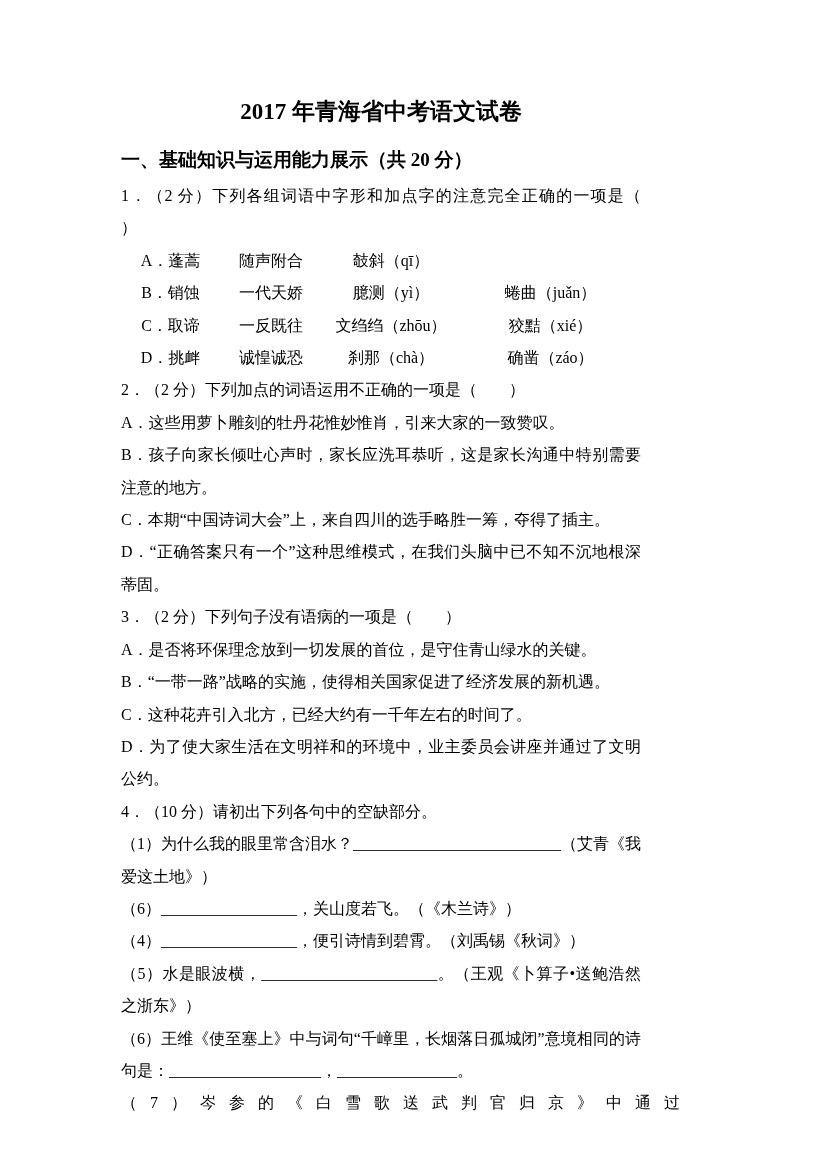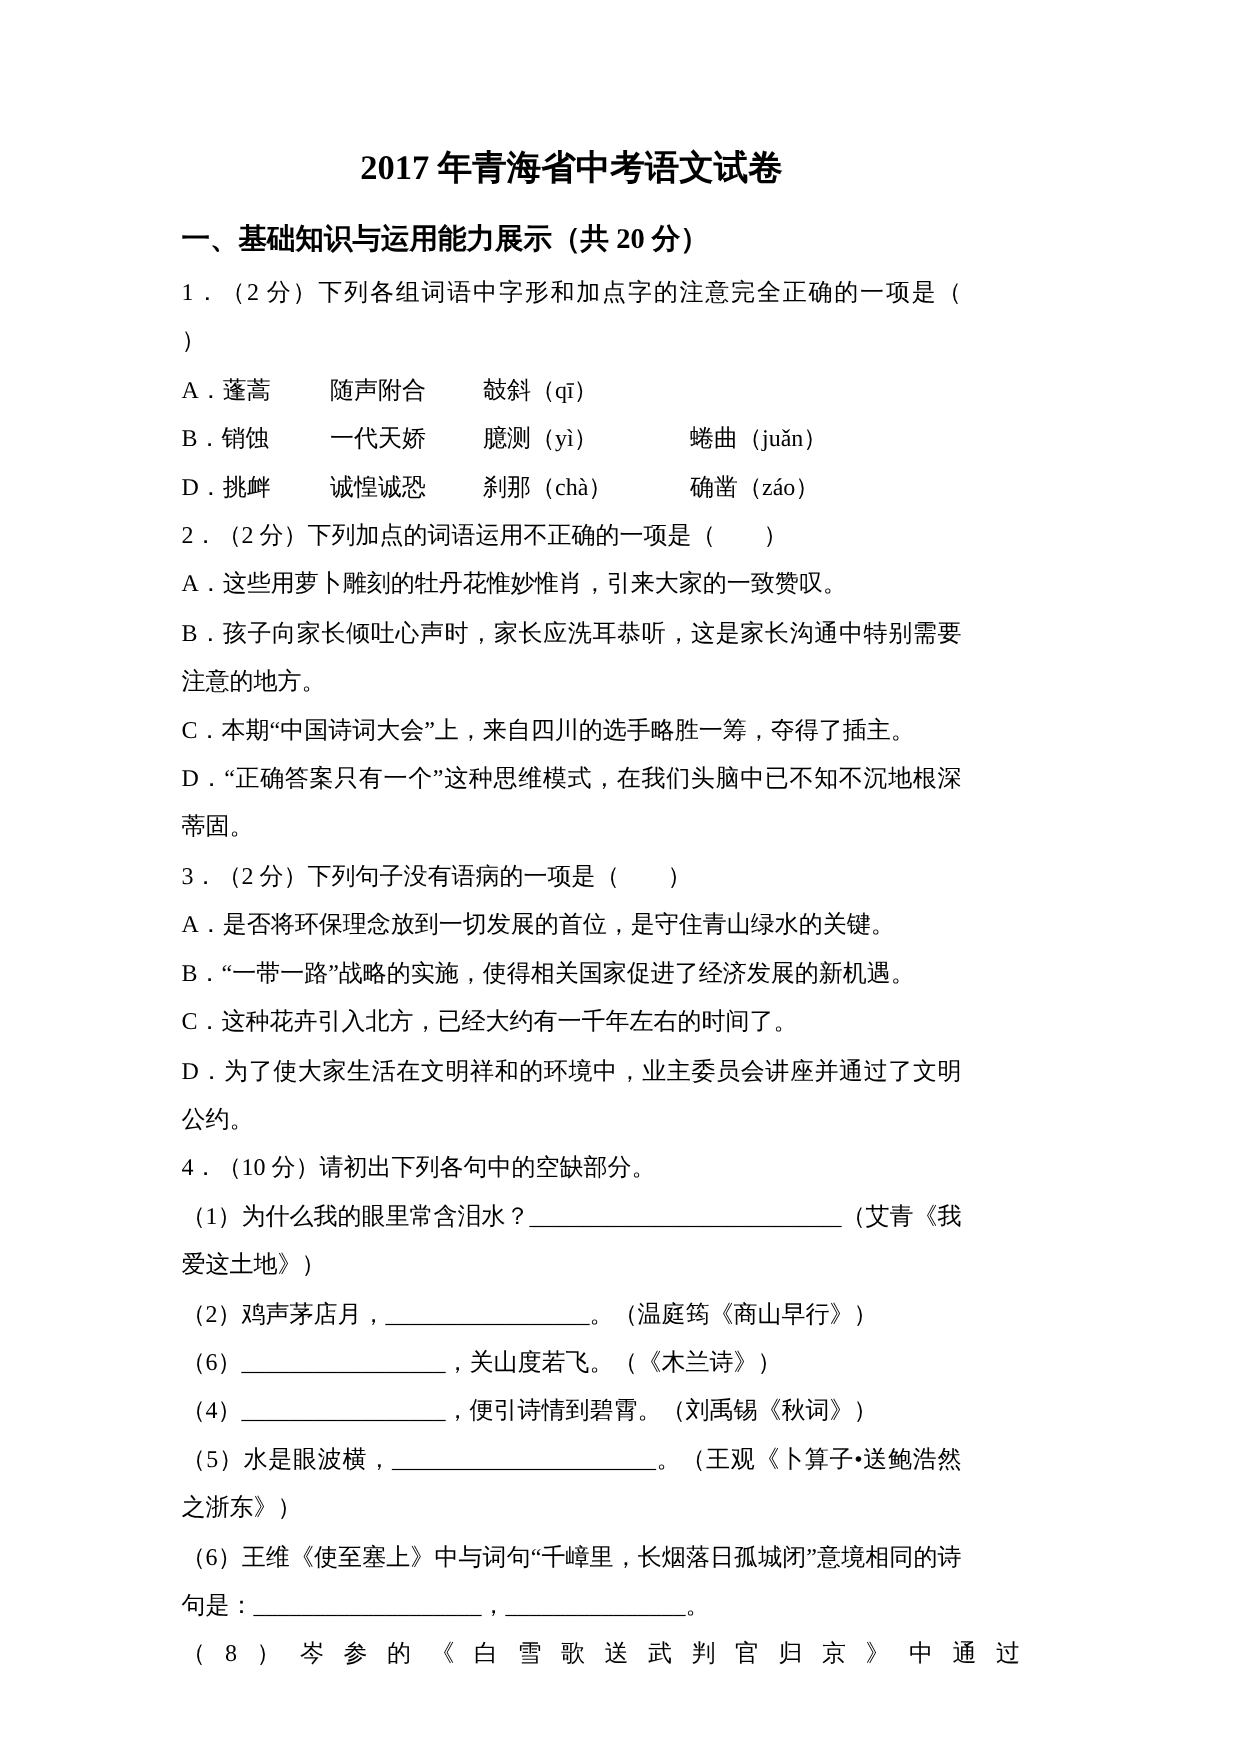--- a/index.html
+++ b/index.html
@@ -33,21 +33,21 @@
       font-size: 16px;
       line-height: 32.4px;
       text-align: justify;
       word-break: break-all;
     }
     .opt-grid {
       display: grid;
       grid-template-columns: 99px 102px 138px auto;
       font-size: 16px;
       line-height: 32.4px;
-      text-align: left;
+      text-align: center;
     }
     .opt-grid span { white-space: nowrap; }
     .spread-line {
       margin: 0;
       font-size: 16px;
       line-height: 32.4px;
       letter-spacing: 13px;
       white-space: nowrap;
       text-align: left;
     }
@@ -68,40 +68,45 @@
     <span>随声附合</span>
     <span>攲斜（qī）</span>
   </div>
   <div class="opt-grid">
     <span>B．销蚀</span>
     <span>一代天娇</span>
     <span>臆测（yì）</span>
     <span>蜷曲（juǎn）</span>
   </div>
   <div class="opt-grid">
+    <span>C．取谛</span>
+    <span>一反既往</span>
+    <span>文绉绉（zhōu）</span>
+    <span>狡黠（xié）</span>
+  </div>
+  <div class="opt-grid">
     <span>D．挑衅</span>
     <span>诚惶诚恐</span>
     <span>刹那（chà）</span>
     <span>确凿（záo）</span>
   </div>
 
   <p class="line">2．（2 分）下列加点的词语运用不正确的一项是（　　）</p>
   <p class="line">A．这些用萝卜雕刻的牡丹花惟妙惟肖，引来大家的一致赞叹。</p>
   <p class="line">B．孩子向家长倾吐心声时，家长应洗耳恭听，这是家长沟通中特别需要注意的地方。</p>
   <p class="line">C．本期“中国诗词大会”上，来自四川的选手略胜一筹，夺得了插主。</p>
   <p class="line">D．“正确答案只有一个”这种思维模式，在我们头脑中已不知不沉地根深蒂固。</p>
 
   <p class="line">3．（2 分）下列句子没有语病的一项是（　　）</p>
   <p class="line">A．是否将环保理念放到一切发展的首位，是守住青山绿水的关键。</p>
   <p class="line">B．“一带一路”战略的实施，使得相关国家促进了经济发展的新机遇。</p>
   <p class="line">C．这种花卉引入北方，已经大约有一千年左右的时间了。</p>
   <p class="line">D．为了使大家生活在文明祥和的环境中，业主委员会讲座并通过了文明公约。</p>
 
   <p class="line">4．（10 分）请初出下列各句中的空缺部分。</p>
   <p class="line">（1）为什么我的眼里常含泪水？__________________________（艾青《我爱这土地》）</p>
-  <p class="line">（2）鸡声茅店月，_________________。（温庭筠《商山早行》）</p>
   <p class="line">（6）_________________，关山度若飞。（《木兰诗》）</p>
   <p class="line">（4）_________________，便引诗情到碧霄。（刘禹锡《秋词》）</p>
   <p class="line">（5）水是眼波横，______________________。（王观《卜算子•送鲍浩然之浙东》）</p>
   <p class="line">（6）王维《使至塞上》中与词句“千嶂里，长烟落日孤城闭”意境相同的诗句是：___________________，_______________。</p>
-  <p class="spread-line">（8）岑参的《白雪歌送武判官归京》中通过</p>
+  <p class="spread-line">（7）岑参的《白雪歌送武判官归京》中通过</p>
 
 </div>
 
 </body></html>

